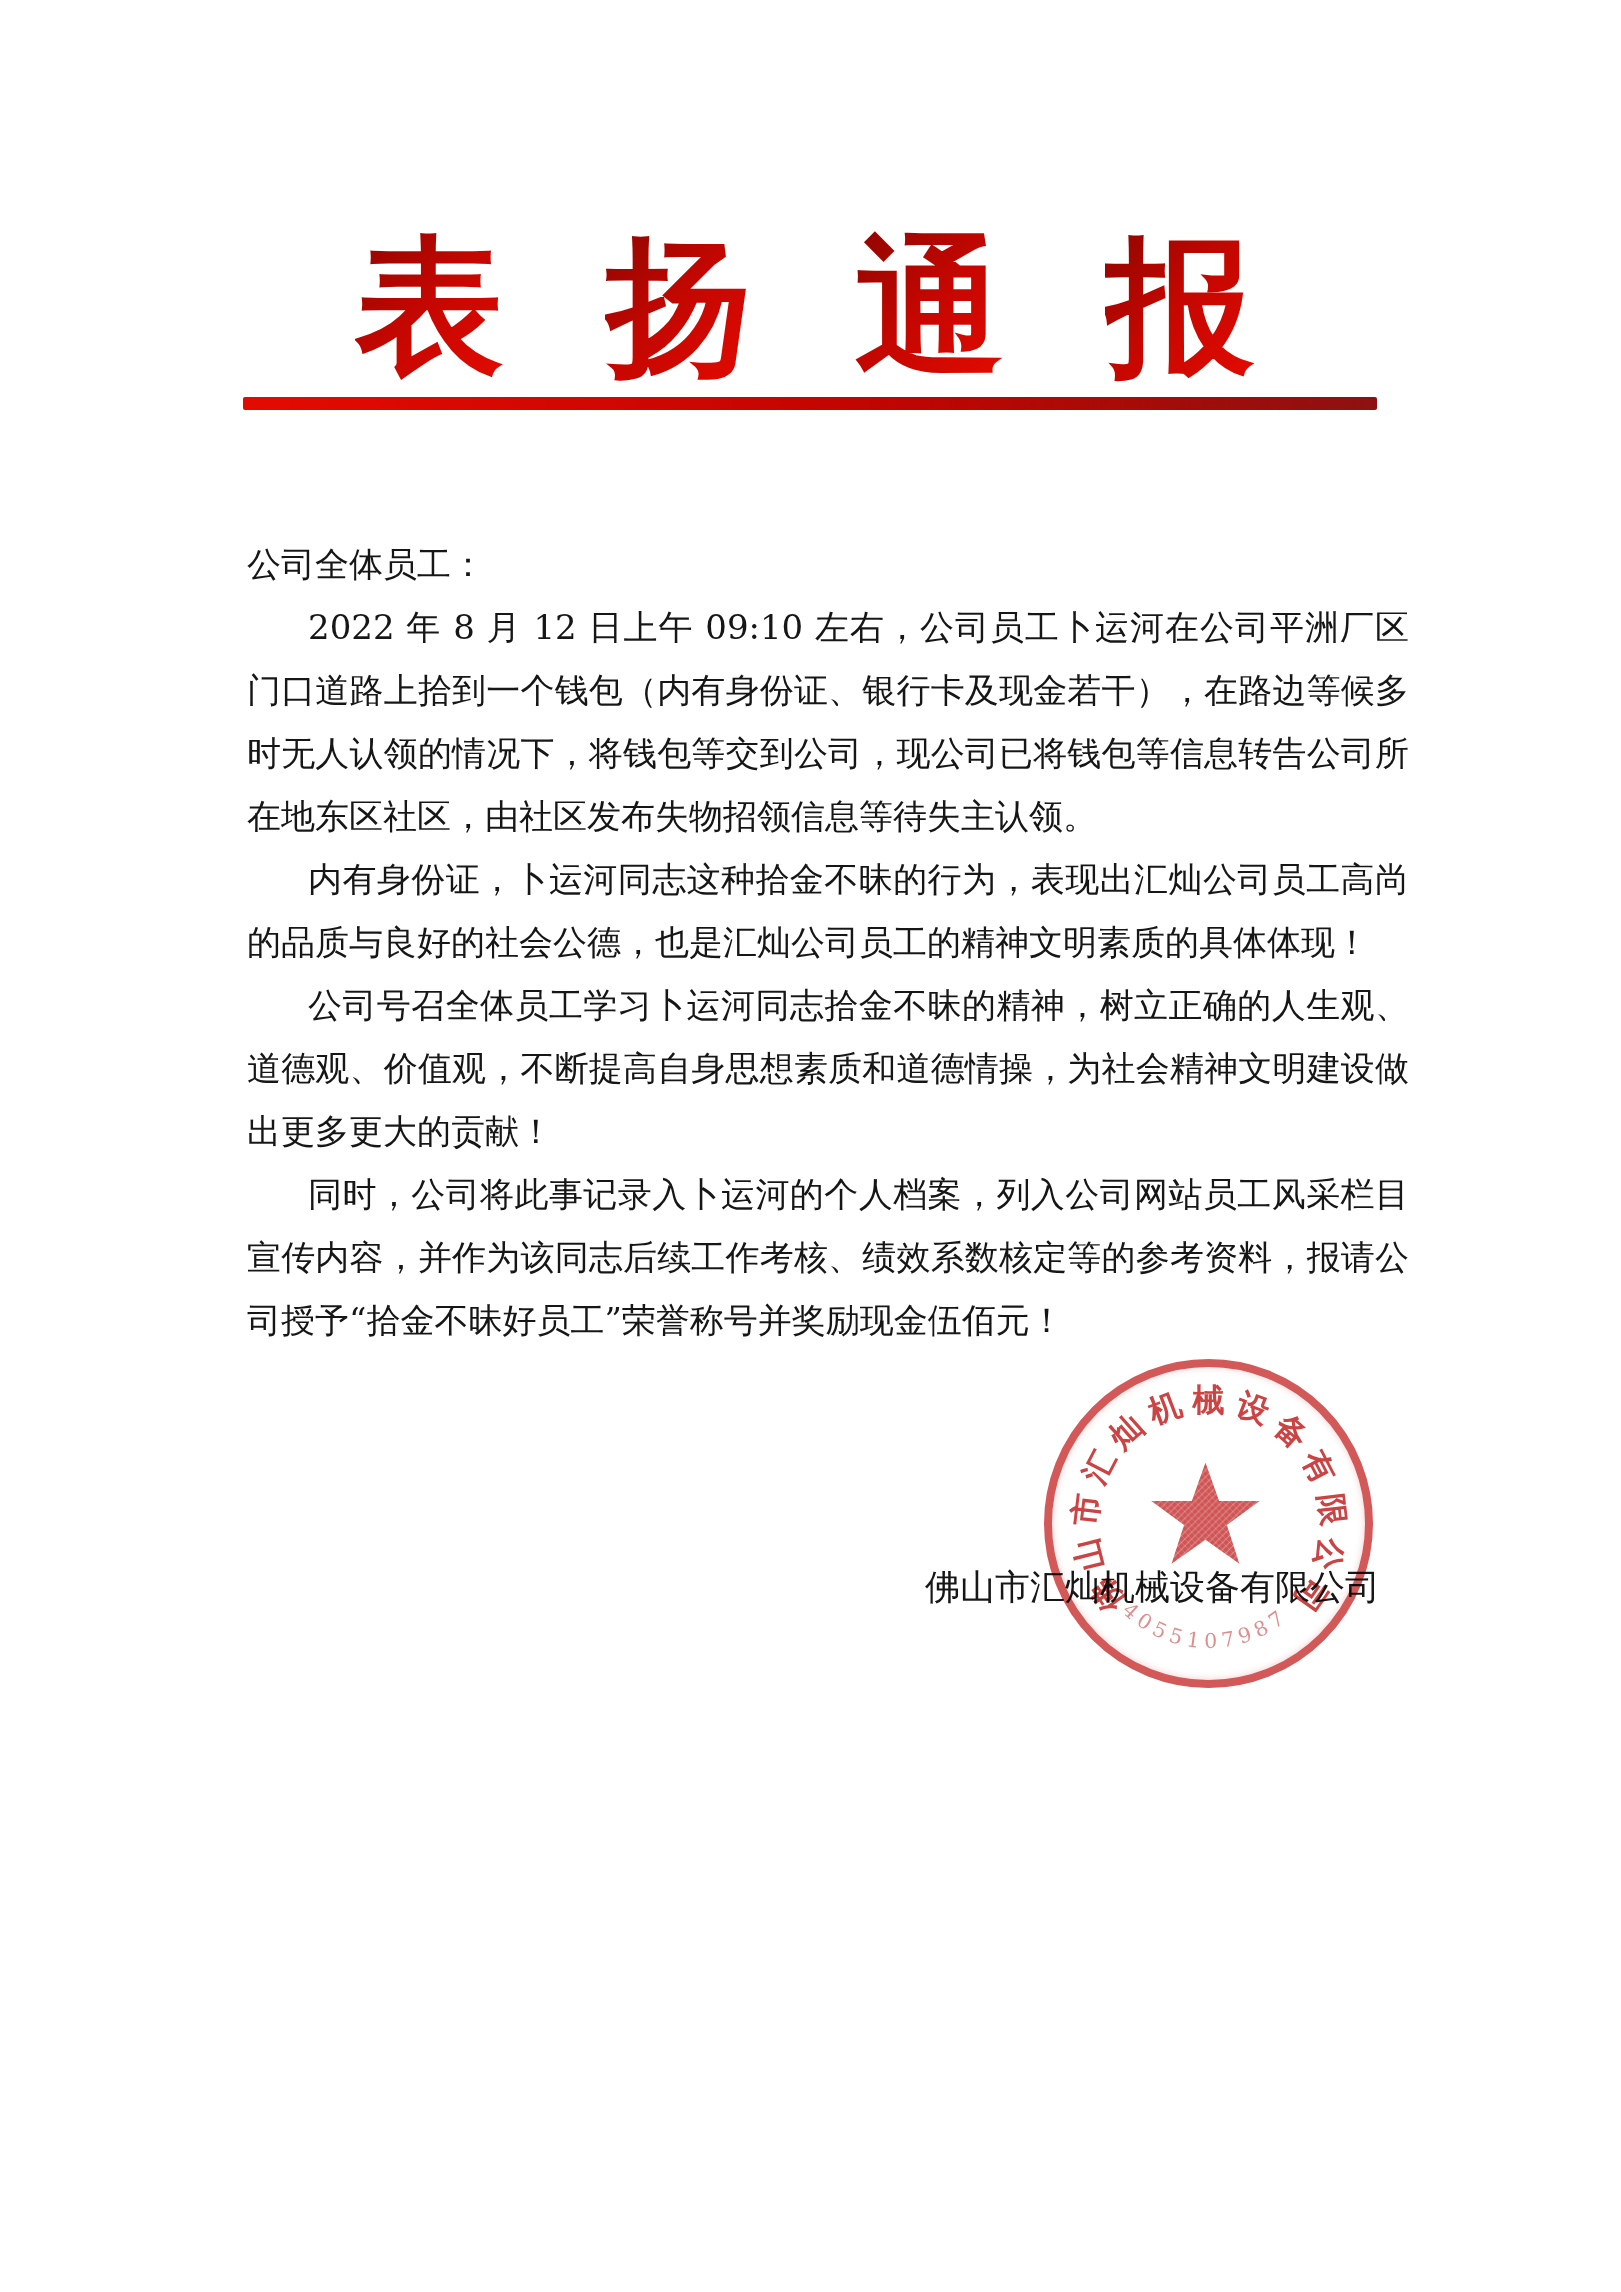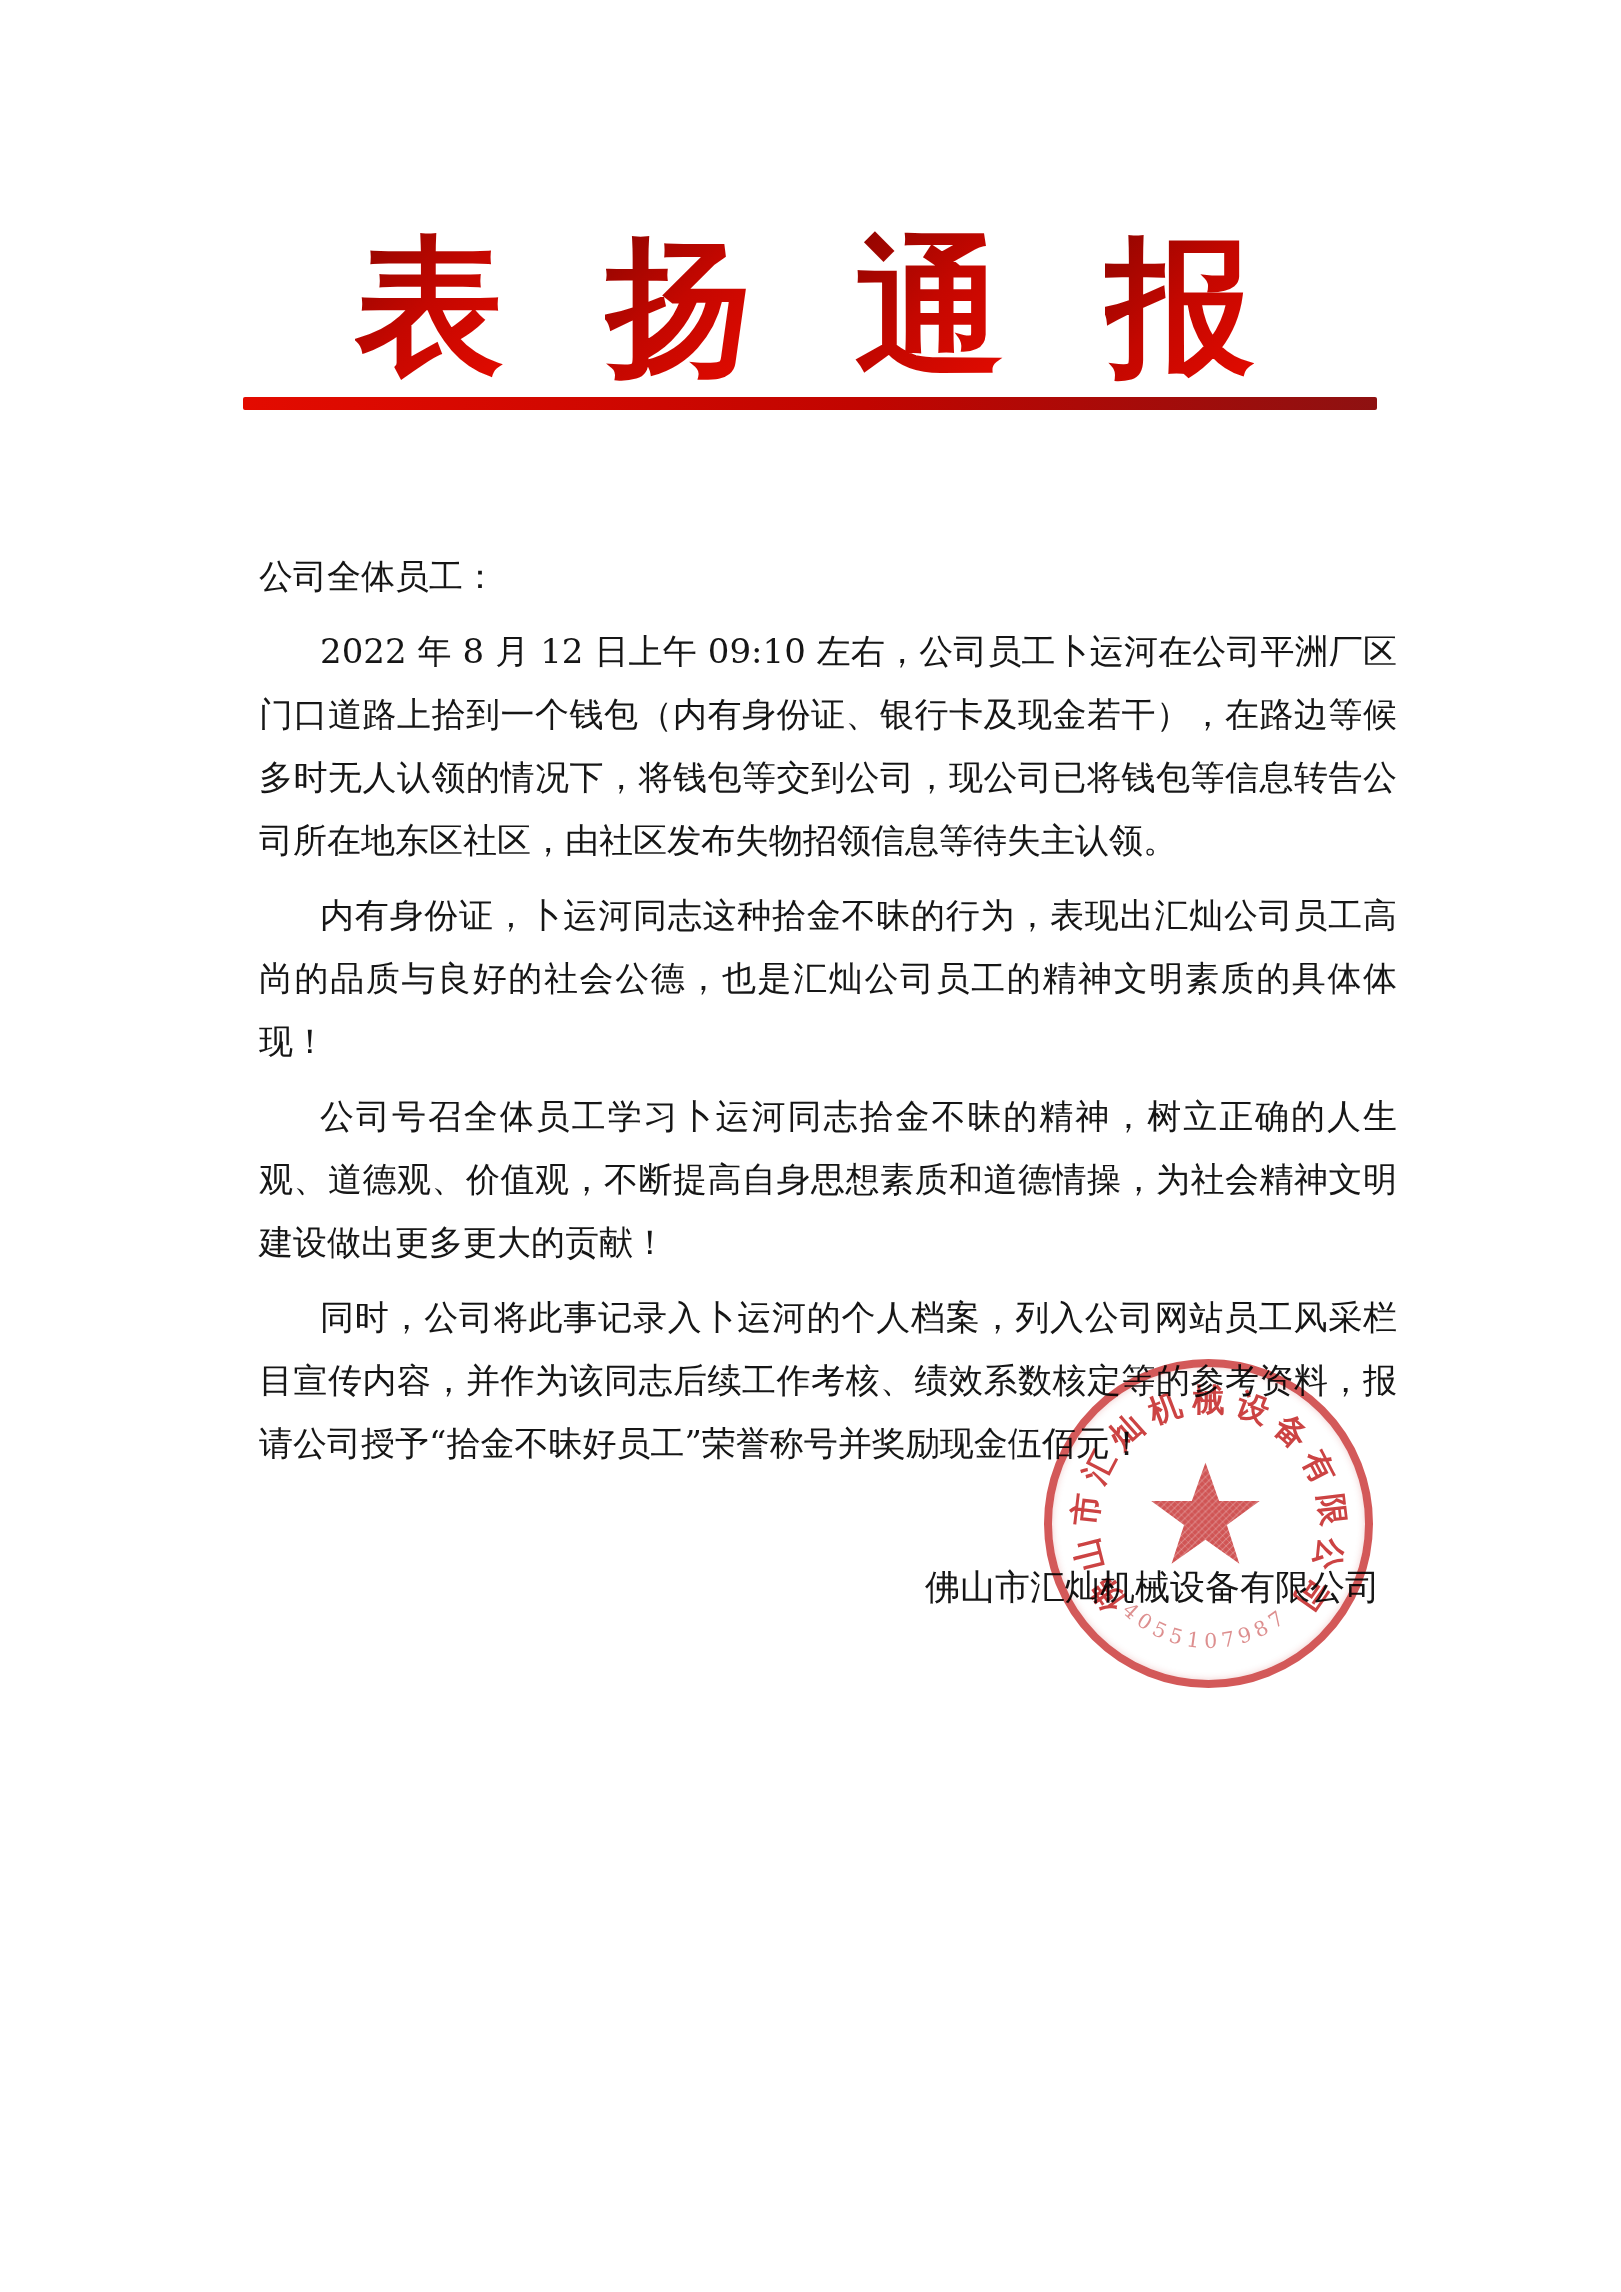--- a/index.html
+++ b/index.html
@@ -28,21 +28,21 @@
   .divider{
     position:absolute;left:243px;top:397px;width:1134px;height:12.7px;border-radius:2px;
     background:linear-gradient(90deg,#e30b00 0%,#c10500 55%,#8e1111 100%);
   }
 
   
   .letter{
     position:absolute;left:247px;top:533px;width:1162px;
     font-size:34px;line-height:63px;text-align:justify;
   }
-  .letter p{margin:12px;text-indent:61px;}
+  .letter p{margin:0;text-indent:61px;}
   .letter p.salutation{text-indent:0;}
 
   
   .signature{
     position:absolute;right:241px;top:1568px;text-align:right;
     font-size:35px;line-height:39px;
   }
   .sig-company{margin-bottom:16px;text-align:right;}
 
   

